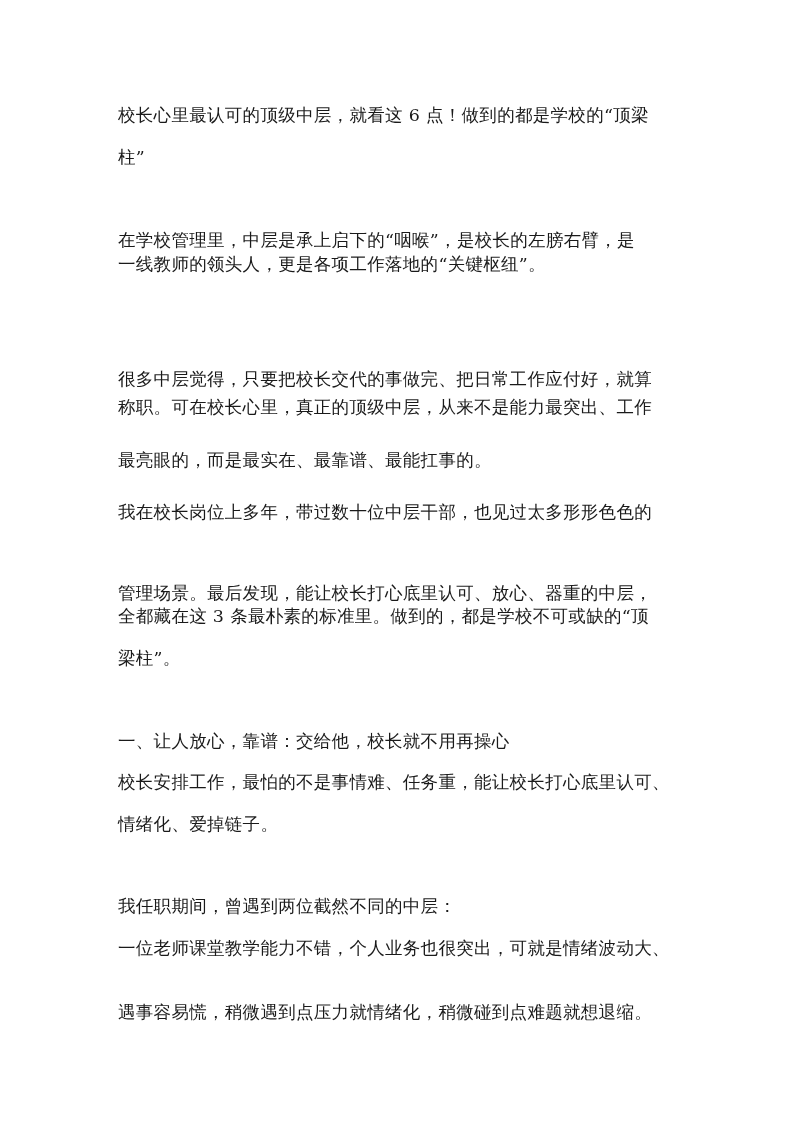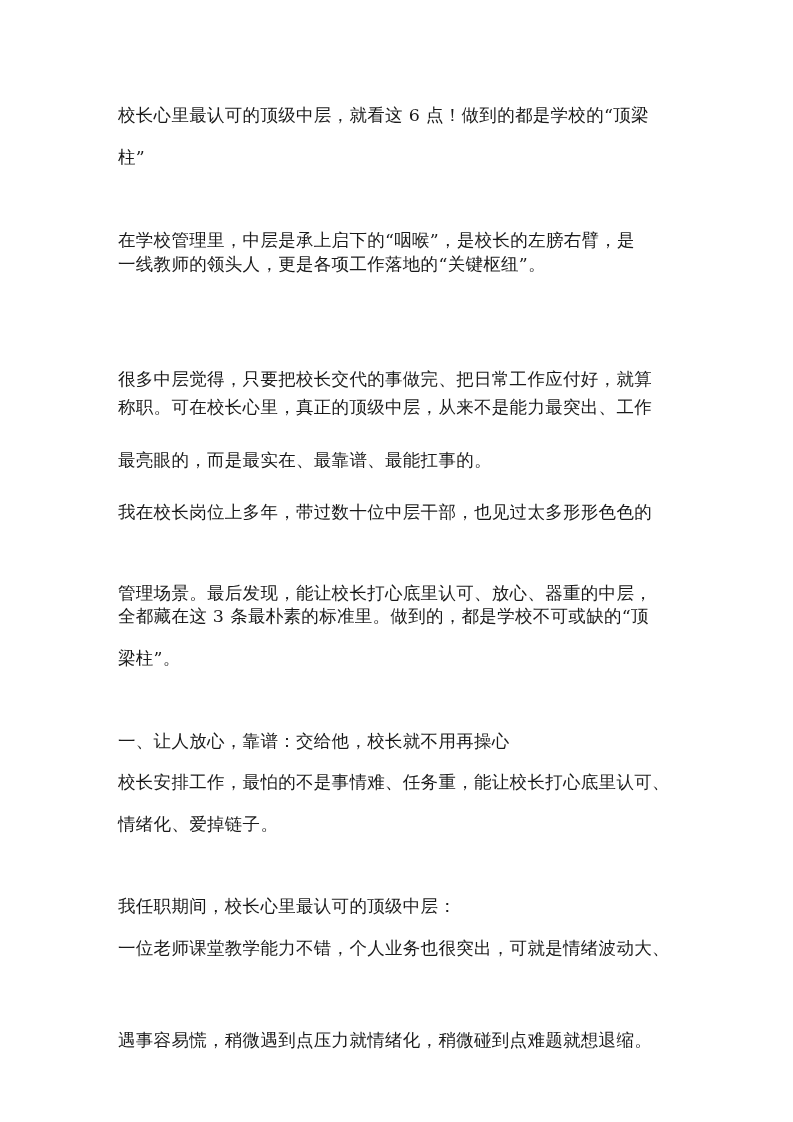--- a/index.html
+++ b/index.html
@@ -18,16 +18,16 @@
     <div class="line" style="top: 367px;">很多中层觉得，只要把校长交代的事做完、把日常工作应付好，就算</div>
     <div class="line" style="top: 395px;">称职。可在校长心里，真正的顶级中层，从来不是能力最突出、工作</div>
     <div class="line" style="top: 448px;">最亮眼的，而是最实在、最靠谱、最能扛事的。</div>
     <div class="line" style="top: 500px;">我在校长岗位上多年，带过数十位中层干部，也见过太多形形色色的</div>
     <div class="line" style="top: 562px; margin-top: 19px;">管理场景。最后发现，能让校长打心底里认可、放心、器重的中层，</div>
     <div class="line" style="top: 604px;">全都藏在这 3 条最朴素的标准里。做到的，都是学校不可或缺的“顶</div>
     <div class="line" style="top: 646px;">梁柱”。</div>
     <div class="line" style="top: 729px;"> 一、让人放心，靠谱：交给他，校长就不用再操心</div>
     <div class="line" style="top: 770px;">校长安排工作，最怕的不是事情难、任务重，能让校长打心底里认可、</div>
     <div class="line" style="top: 812px;">情绪化、爱掉链子。</div>
-    <div class="line" style="top: 894px;">我任职期间，校长心里最认可的顶级中层：</div>
+    <div class="line" style="top: 894px;">我任职期间，曾遇到两位截然不同的中层：</div>
     <div class="line" style="top: 936px;">一位老师课堂教学能力不错，个人业务也很突出，可就是情绪波动大、</div>
-    <div class="line" style="top: 1028px;">遇事容易慌，稍微遇到点压力就情绪化，稍微碰到点难题就想退缩。</div>
+    <div class="line" style="top: 1000px;">遇事容易慌，稍微遇到点压力就情绪化，稍微碰到点难题就想退缩。</div>
   </div>
 
 </body></html>

